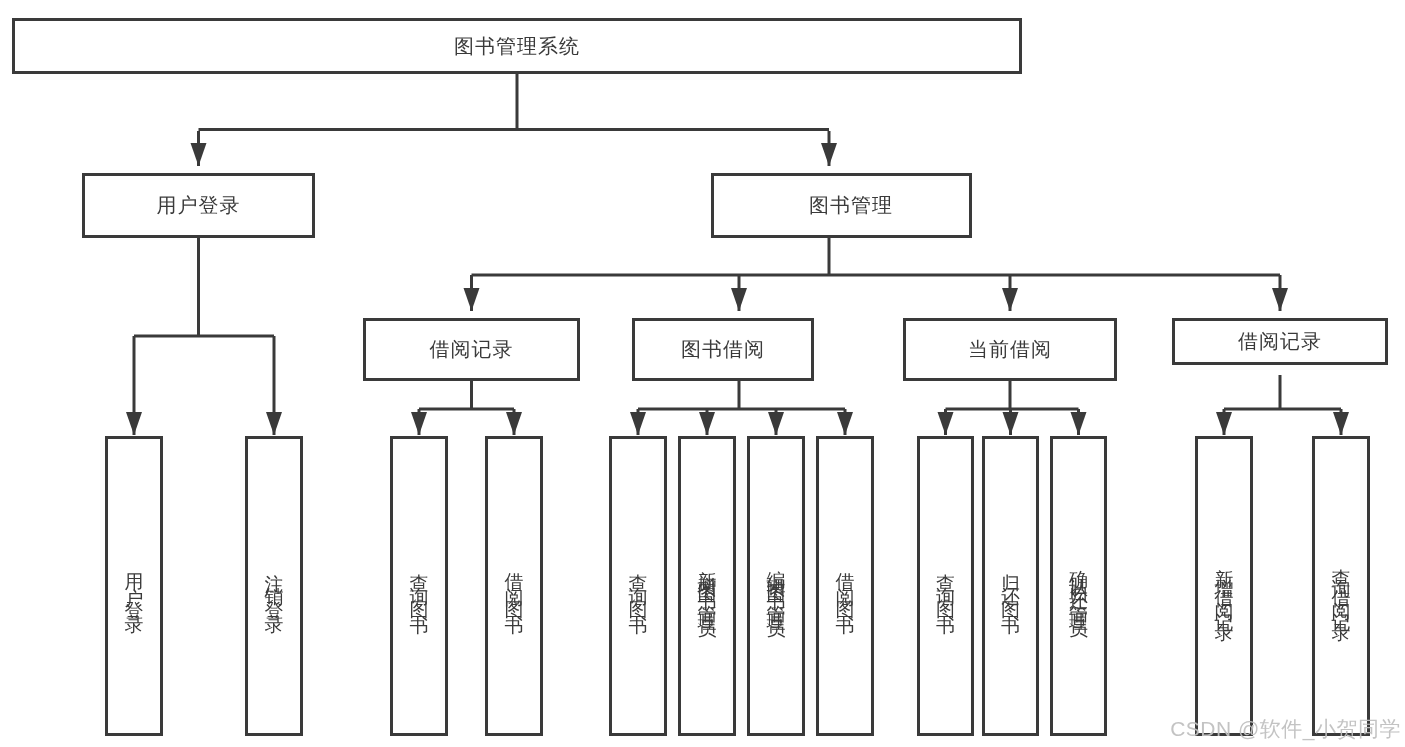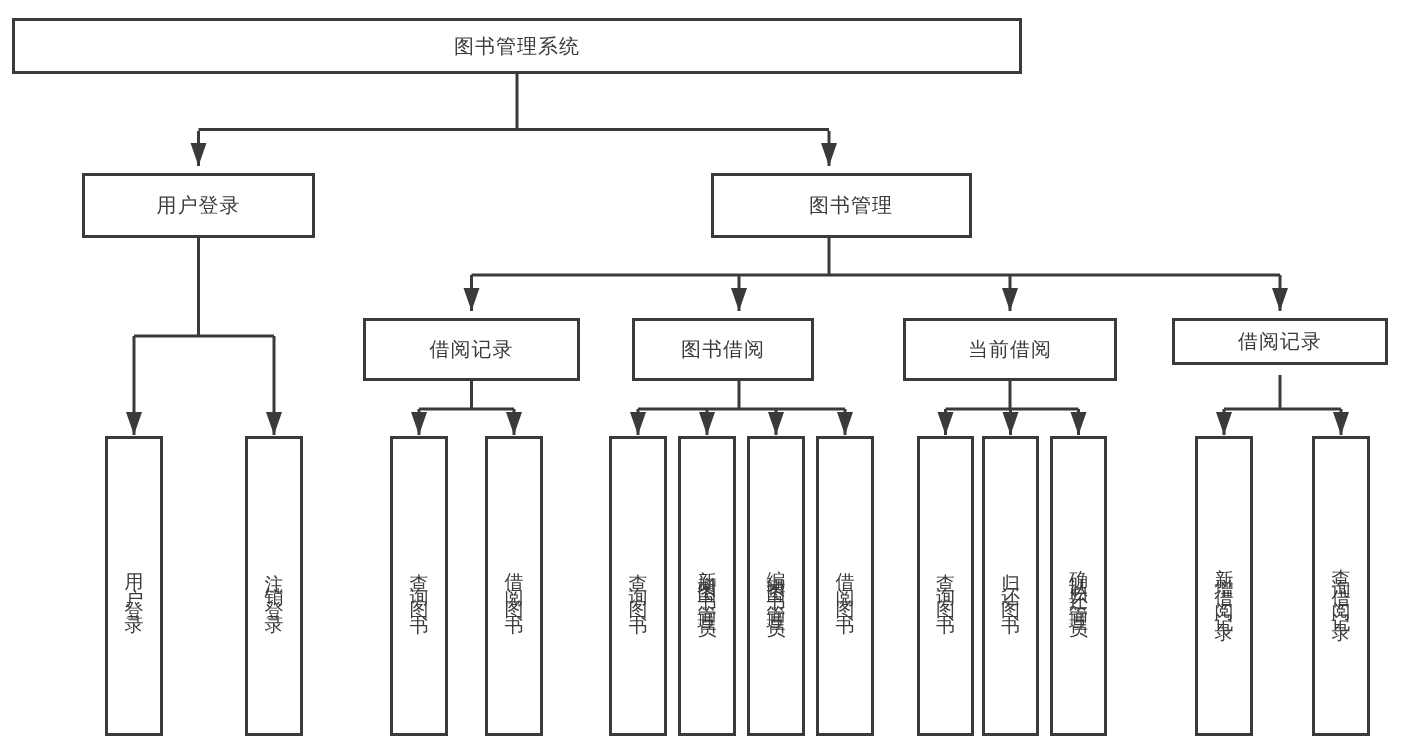--- a/index.html
+++ b/index.html
@@ -103,13 +103,14 @@
   <div class="box vbox long" style="left:747px; top:436px; width:58px; height:300px;">编辑图书（管理员）</div>
   <div class="box vbox" style="left:816px; top:436px; width:58px; height:300px;">借阅图书</div>
 
   <div class="box vbox" style="left:917px; top:436px; width:57px; height:300px;">查询图书</div>
   <div class="box vbox" style="left:982px; top:436px; width:57px; height:300px;">归还图书</div>
   <div class="box vbox long" style="left:1050px; top:436px; width:57px; height:300px;">确认归还（管理员）</div>
 
   <div class="box vbox med" style="left:1195px; top:436px; width:58px; height:300px;">新增借阅记录</div>
   <div class="box vbox med" style="left:1312px; top:436px; width:58px; height:300px;">查询借阅记录</div>
 
+  <div class="watermark">CSDN @软件_小贺同学</div>
 </div>
 
 </body></html>

